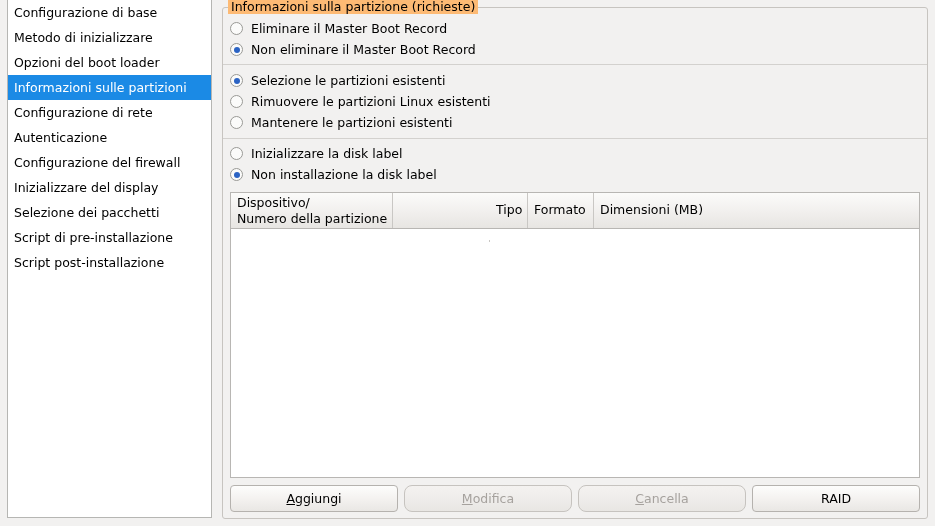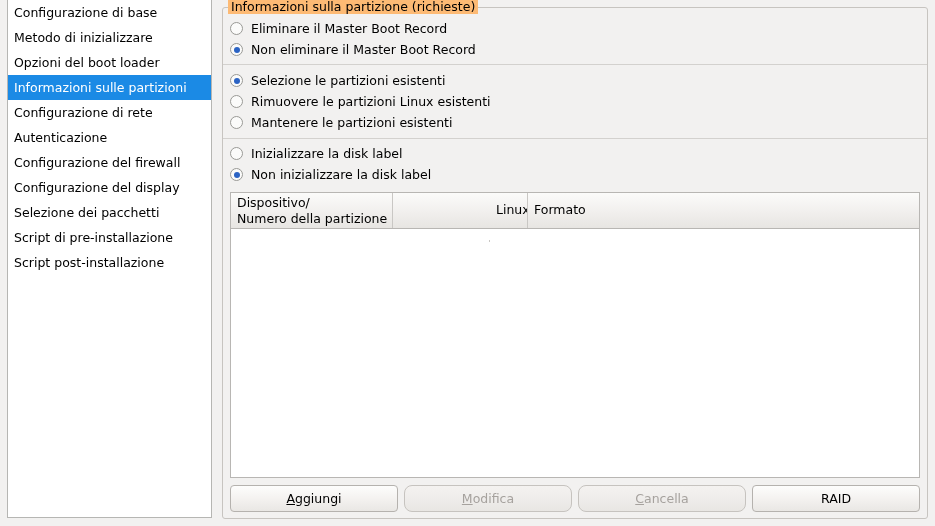--- a/index.html
+++ b/index.html
@@ -202,21 +202,21 @@
 <div id="root">
 
   <div class="sidebar">
       <div class="sidebar-item"><span>Configurazione di base</span></div>
       <div class="sidebar-item"><span>Metodo di inizializzare</span></div>
       <div class="sidebar-item"><span>Opzioni del boot loader</span></div>
       <div class="sidebar-item selected"><span>Informazioni sulle partizioni</span></div>
       <div class="sidebar-item"><span>Configurazione di rete</span></div>
       <div class="sidebar-item"><span>Autenticazione</span></div>
       <div class="sidebar-item"><span>Configurazione del firewall</span></div>
-      <div class="sidebar-item"><span>Configurazione del display</span></div>
+      <div class="sidebar-item"><span>Inizializzare del display</span></div>
       <div class="sidebar-item"><span>Selezione dei pacchetti</span></div>
       <div class="sidebar-item"><span>Script di pre-installazione</span></div>
       <div class="sidebar-item"><span>Script post-installazione</span></div>
     </div>
 
   <div class="groupbox"></div>
   <div class="groupbox-title">Informazioni sulla partizione (richieste)</div>
 
   <div class="radio-section" id="radio-section-0" style="top:18px;">
       <div class="radio-row">
@@ -244,32 +244,33 @@
       </div>
     </div>
   <div class="hsep" style="top:138px;"></div>
   <div class="radio-section" id="radio-section-2" style="top:143px;">
       <div class="radio-row">
         <span class="radio"></span>
         <span class="radio-label">Inizializzare la disk label</span>
       </div>
       <div class="radio-row">
         <span class="radio checked"></span>
-        <span class="radio-label">Non inizializzare la disk label</span>
+        <span class="radio-label">Non installazione la disk label</span>
       </div>
     </div>
 
   <div class="table-wrap">
     <div class="table-head">
       <div class="th th-c0">Dispositivo/
 Numero della partizione</div>
       <div class="th th-c1">Mount point/
 RAID</div>
-      <div class="th th-c2">Linux</div>
+      <div class="th th-c2">Tipo</div>
       <div class="th th-c3">Formato</div>
+      <div class="th th-c4">Dimensioni (MB)</div>
     </div>
     <div class="table-body" id="table-body"></div>
   </div>
 
   <div class="btn-row" id="btn-row">
       <div class="btn">
         <span><span class="mn">A</span>ggiungi</span>
       </div>
       <div class="btn disabled">
         <span><span class="mn">M</span>odifica</span>

